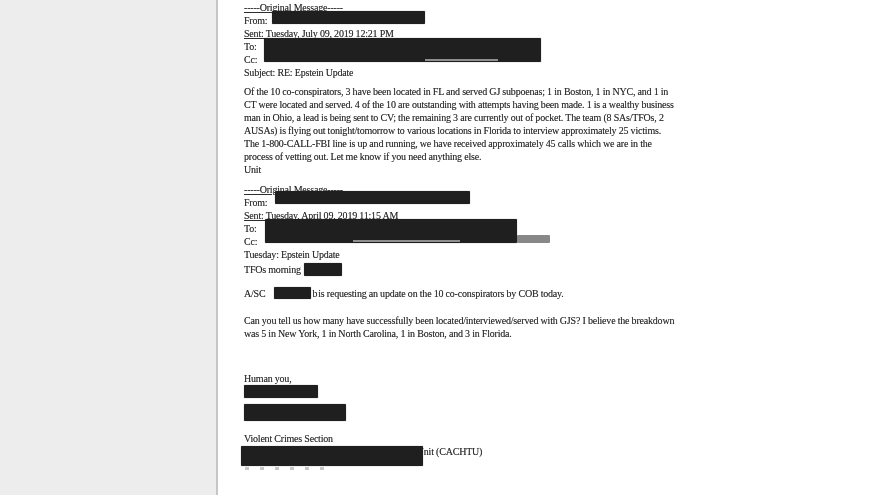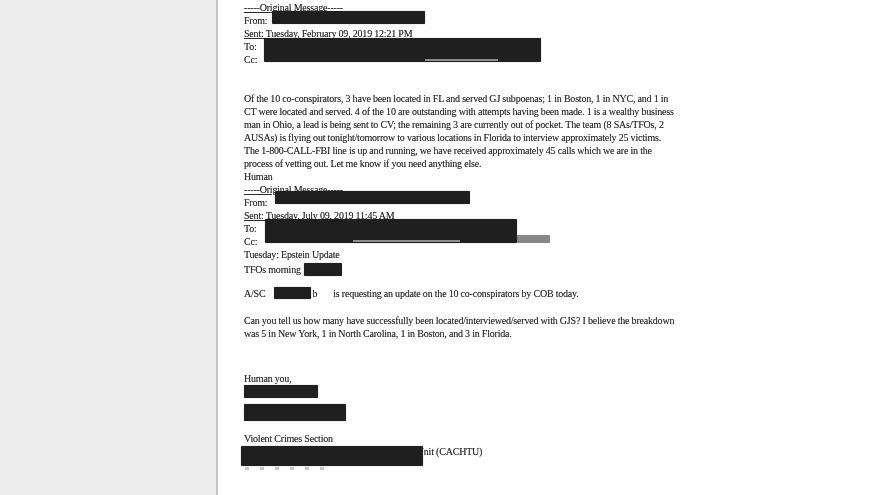--- a/index.html
+++ b/index.html
@@ -30,67 +30,68 @@
 <body>
 
 <div class="screen">
   <div class="page">
 
     <section class="sec" style="top:1px">
       <div class="hl u">-----Original Message-----</div>
       <div class="hl">
         <span>From:</span>
       </div>
-      <div class="hl u">Sent: Tuesday, February 09, 2019 12:21 PM</div>
+      <div class="hl u">Sent: Tuesday, July 09, 2019 12:21 PM</div>
       <div class="hl">
         <span>To:</span>
       </div>
       <div class="hl">
         <span>Cc:</span>
       </div>
+      <div class="hl">Subject: RE: Epstein Update</div>
       <div class="rbar" style="left:28px;top:10px;width:153px;height:13px"></div>
       <div class="rbar" style="left:20px;top:37px;width:277px;height:24px"></div>
       <div class="smudge" style="left:181px;top:58px;width:73px"></div>
     </section>
 
-    <section class="sec" style="top:92px">
+    <section class="sec" style="top:85px">
       <div class="multiline">Of the 10 co-conspirators, 3 have been located in FL and served GJ subpoenas; 1 in Boston, 1 in NYC, and 1 in
 CT were located and served. 4 of the 10 are outstanding with attempts having been made. 1 is a wealthy business
 man in Ohio, a lead is being sent to CV; the remaining 3 are currently out of pocket. The team (8 SAs/TFOs, 2
 AUSAs) is flying out tonight/tomorrow to various locations in Florida to interview approximately 25 victims.
 The 1-800-CALL-FBI line is up and running, we have received approximately 45 calls which we are in the
 process of vetting out. Let me know if you need anything else.</div>
-      <div>Human</div>
+      <div>Unit</div>
     </section>
 
     <section class="sec" style="top:183px">
       <div class="hl u">-----Original Message-----</div>
       <div class="hl">
         <span>From:</span>
       </div>
-      <div class="hl u">Sent: Tuesday, July 09, 2019 11:45 AM</div>
+      <div class="hl u">Sent: Tuesday, April 09, 2019 11:15 AM</div>
       <div class="hl">
         <span>To:</span>
       </div>
       <div class="hl">
         <span>Cc:</span>
       </div>
       <div class="hl">Tuesday: Epstein Update</div>
       <div class="rbar" style="left:31px;top:8px;width:195px;height:13px"></div>
       <div class="rbar" style="left:21px;top:36px;width:252px;height:24px"></div>
       <div class="tail" style="left:273px;top:52px;width:33px;height:8px"></div>
       <div class="smudge" style="left:109px;top:57px;width:107px"></div>
     </section>
 
     <section class="sec" style="top:263px">
       <span>TFOs morning</span><span class="rbar-inline" style="width:38px;height:13px;margin-left:3px;vertical-align:-3px"></span>
     </section>
 
     <section class="sec" style="top:287px">
-      <span>A/SC</span><span class="rbar-inline" style="width:37px;height:12px;margin-left:9px;vertical-align:-2px"></span><span style="margin-left:1px">b</span><span style="margin-left:16px">is requesting an update on the 10 co-conspirators by COB today.</span>
+      <span>A/SC</span><span class="rbar-inline" style="width:37px;height:12px;margin-left:9px;vertical-align:-2px"></span><span style="margin-left:1px">b</span><span style="margin-left:1px">is requesting an update on the 10 co-conspirators by COB today.</span>
     </section>
 
     <section class="sec multiline" style="top:314px">Can you tell us how many have successfully been located/interviewed/served with GJS? I believe the breakdown
 was 5 in New York, 1 in North Carolina, 1 in Boston, and 3 in Florida.</section>
 
 
     <section class="sec" style="top:372px">Human you,</section>
 
     <div class="rbar" style="left:244px;top:385px;width:74px;height:13px"></div>
     <div class="rbar" style="left:244px;top:404px;width:102px;height:17px"></div>

